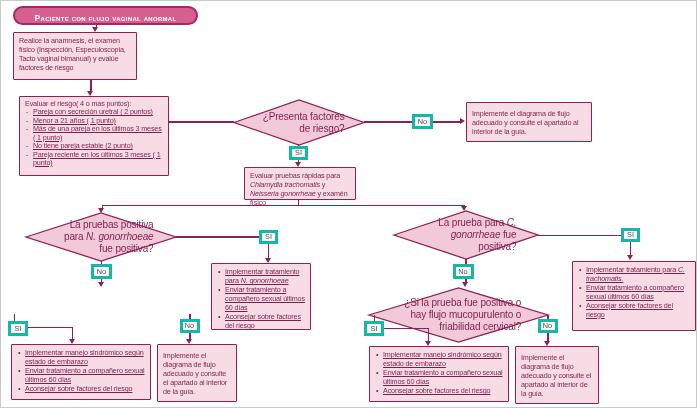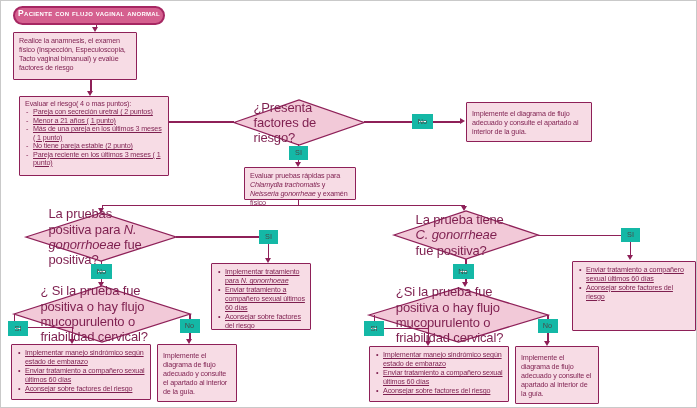--- a/index.html
+++ b/index.html
@@ -3,41 +3,41 @@
 <meta charset="utf-8">
 <style>
   html,body { margin:0; padding:0; background:#fff; }
   .canvas {
     position:relative; width:697px; height:408px;
     background:#ffffff; border:1px solid #c9c9c9; box-sizing:border-box;
     font-family:"Liberation Sans", sans-serif; color:#7e1f4f;
     overflow:hidden;
   }
   .title-banner {
-    position:absolute; left:12px; top:5px; width:152px; height:19px;
+    position:absolute; left:12px; top:5px; width:185px; height:19px;
     background:#d5608f; border:2px solid #a62762; border-radius:10px;
-    box-sizing:border-box; display:flex; align-items:flex-start; justify-content:center;
+    box-sizing:border-box; display:flex; align-items:flex-end; justify-content:center;
     color:#ffffff; font-weight:700; font-variant:small-caps; font-size:8.5px; letter-spacing:0.3px;
   }
   .pbox {
     position:absolute; background:#f7dce5; border:1.3px solid #8e2058; border-radius:1px;
     box-sizing:border-box; font-size:7.2px; line-height:1.25; letter-spacing:-0.15px;
     padding:3px 4px 2px 5px; color:#7e1f4f;
   }
   .center-v { display:flex; flex-direction:column; justify-content:center; }
   .dia { position:absolute; }
   .dia svg { position:absolute; left:0; top:0; width:100%; height:100%; overflow:visible; }
   .dia polygon { fill:#f2c9d8; stroke:#8e2058; stroke-width:1.3; }
   .dtext {
     position:absolute; left:0; top:0; right:0; bottom:0;
-    display:flex; align-items:center; justify-content:center; text-align:left;
-    font-size:13px; line-height:1.18; letter-spacing:-0.15px; padding:0 15%;
+    display:flex; align-items:center; justify-content:center; text-align:right;
+    font-size:10px; line-height:1.18; letter-spacing:-0.15px; padding:0 15%;
   }
   .lbl {
-    position:absolute; background:#ffffff; border:7px solid #14b8a6;
+    position:absolute; background:#ffffff; border:3px solid #14b8a6;
     box-sizing:border-box; display:flex; align-items:center; justify-content:center;
     font-size:7.3px; color:#4a4a4a; letter-spacing:0;
   }
   .hl { position:absolute; height:1.4px; background:#8e2058; }
   .vl { position:absolute; width:1.4px; background:#8e2058; }
   .ar-d { position:absolute; width:0; height:0;
     border-left:3.6px solid transparent; border-right:3.6px solid transparent;
     border-top:5.5px solid #8e2058; }
   .ar-r { position:absolute; width:0; height:0;
     border-top:3.6px solid transparent; border-bottom:3.6px solid transparent;
@@ -138,28 +138,20 @@
     </ul>
   </div>
 
   <div class="vl" style="left:99.8px;top:260px;height:3px"></div>
   <div class="lbl" style="left:90px;top:262.5px;width:21px;height:15px">
     <span>No</span>
   </div>
   <div class="vl" style="left:99.8px;top:277.5px;height:3.5px"></div>
   <div class="ar-d" style="left:96.6px;top:280.5px"></div>
 
-  <div class="dia" style="left:13px;top:285px;width:176px;height:56px">
-    <svg viewBox="0 0 100 100" preserveAspectRatio="none" aria-hidden="true">
-        <polygon points="0,50 50,0 100,50 50,100" vector-effect="non-scaling-stroke"></polygon>
-      </svg>
-    <div class="dtext">
-      <span>¿ Si la prueba fue positiva o hay flujo mucopurulento o friabilidad cervical?</span>
-    </div>
-  </div>
 
   <div class="vl" style="left:12.5px;top:313px;height:7px"></div>
   <div class="lbl" style="left:7px;top:319.5px;width:20px;height:15px">
     <span>SI</span>
   </div>
   <div class="hl" style="left:27px;top:326px;width:45px"></div>
   <div class="vl" style="left:70.8px;top:326px;height:12px"></div>
   <div class="ar-d" style="left:67.6px;top:337.5px"></div>
 
   <div class="vl" style="left:188.3px;top:313px;height:5px"></div>
@@ -179,32 +171,33 @@
 
   <div class="pbox center-v" style="left:156px;top:343px;width:80px;height:58px">
     <span>Implemente el diagrama de flujo adecuado y consulte el apartado al interior de la guía.</span>
   </div>
 
   <div class="dia" style="left:393px;top:210px;width:144px;height:48px">
     <svg viewBox="0 0 100 100" preserveAspectRatio="none" aria-hidden="true">
         <polygon points="0,50 50,0 100,50 50,100" vector-effect="non-scaling-stroke"></polygon>
       </svg>
     <div class="dtext">
-      <span><span>La prueba tiene </span><i class="it">C. gonorrheae</i><span> fue positiva?</span></span>
+      <span><span>La prueba para </span><i class="it">C. gonorrheae</i><span> fue positiva?</span></span>
     </div>
   </div>
 
   <div class="hl" style="left:537px;top:233.5px;width:83px"></div>
   <div class="lbl" style="left:620px;top:226.5px;width:19px;height:14px">
     <span>SI</span>
   </div>
   <div class="vl" style="left:629px;top:240.5px;height:14px"></div>
   <div class="ar-d" style="left:625.8px;top:254px"></div>
   <div class="pbox" style="left:571px;top:259.5px;width:124px;height:70px">
     <ul class="blist">
+      <li><span>Implementar tratamiento para </span><i class="it">C. trachomatis.</i></li>
       <li><span>Enviar tratamiento a compañero sexual últimos 60 días</span></li>
       <li><span>Aconsejar sobre factores del riesgo</span></li>
     </ul>
   </div>
 
   <div class="vl" style="left:464.3px;top:258px;height:4.5px"></div>
   <div class="lbl" style="left:451.5px;top:262.5px;width:21px;height:15px">
     <span>No</span>
   </div>
   <div class="vl" style="left:464.3px;top:277.5px;height:4px"></div>

